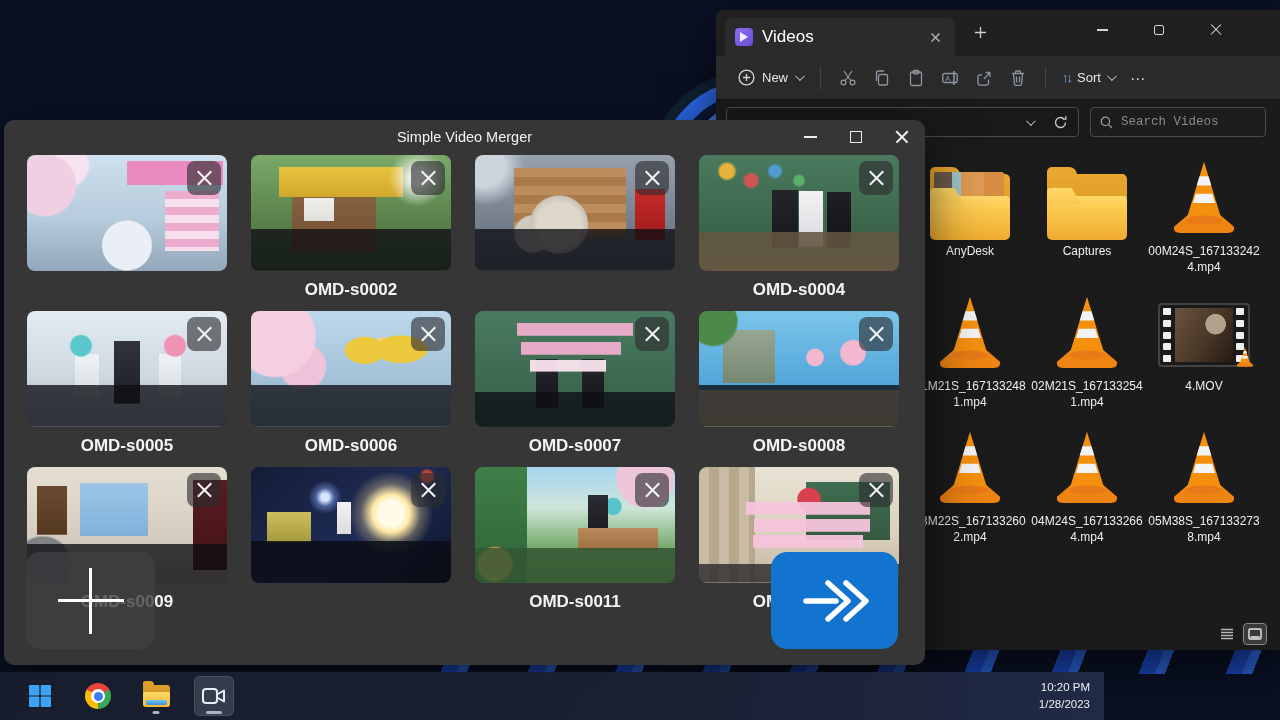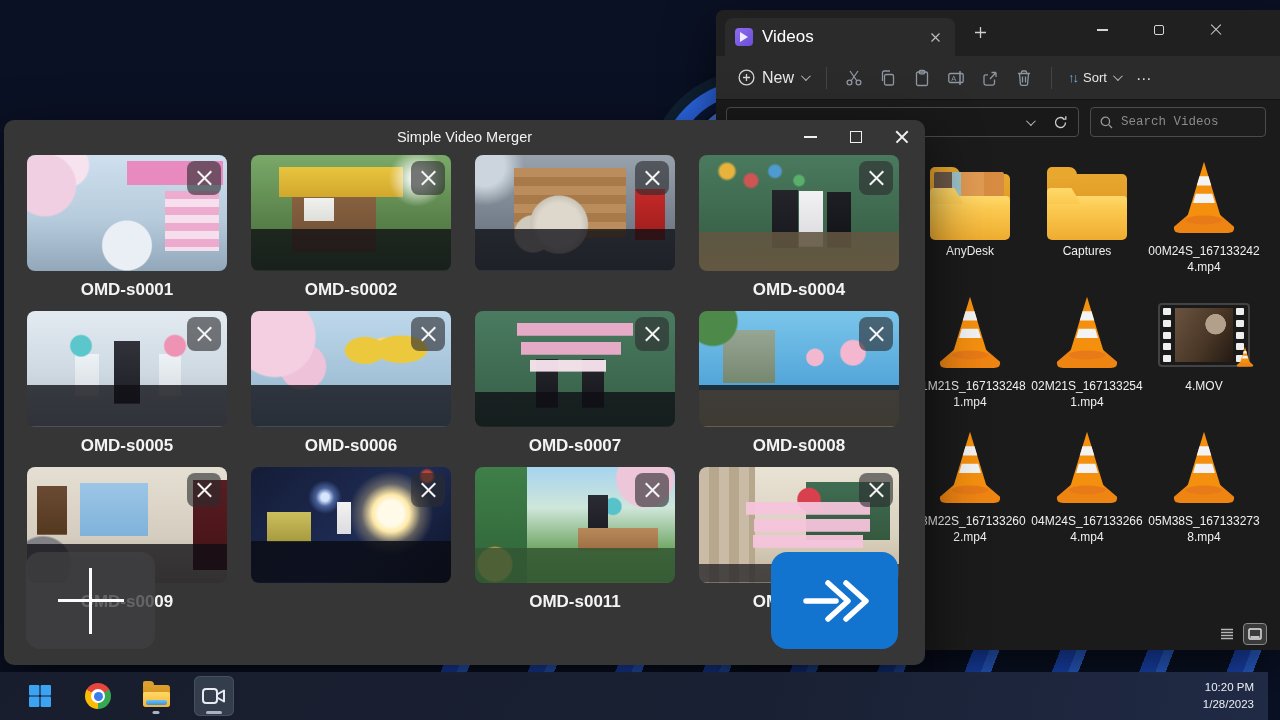--- a/index.html
+++ b/index.html
@@ -39,21 +39,21 @@
   .fx-controls { position:absolute; top:14px; right:58px; display:flex; gap:46px; align-items:center; }
   .fx-min { width:11px; height:1.5px; background:#d5d5d5; }
   .fx-max { width:10px; height:10px; border:1.3px solid #d5d5d5; border-radius:2px; }
   .fx-x { position:relative; width:12px; height:12px; }
   .fx-x::before,.fx-x::after { content:""; position:absolute; left:-1px; top:5px; width:14px; height:1.4px;
     background:#d5d5d5; }
   .fx-x::before { transform:rotate(45deg); } .fx-x::after { transform:rotate(-45deg); }
 
   .fx-toolbar { height:44px; background:#2b2b2b; display:flex; align-items:center; padding:0 14px;
     border-bottom:1px solid #141414; }
-  .fx-new { display:flex; align-items:center; gap:7px; font-size:16px; color:#e8e8e8; padding:6px 8px; }
+  .fx-new { display:flex; align-items:center; gap:7px; font-size:13px; color:#e8e8e8; padding:6px 8px; }
   .fx-sep { width:1px; height:22px; background:#444; margin:0 10px; }
   .fx-tool { width:34px; height:30px; display:flex; align-items:center; justify-content:center; }
   .fx-tool svg { stroke:#8d97a3; }
   .fx-sort { display:flex; align-items:center; gap:6px; font-size:13px; color:#e8e8e8; padding:6px 6px; }
   .fx-sort-arrows { color:#79aee4; font-size:13px; letter-spacing:-2px; }
   .fx-more { color:#d8d8d8; font-size:16px; letter-spacing:1px; padding:0 10px 6px 10px; }
   .chev { width:7px; height:7px; border-right:1.4px solid #b9b9b9; border-bottom:1.4px solid #b9b9b9;
     transform:rotate(45deg) translateY(-2px); display:inline-block; }
 
   .fx-addr-row { position:relative; height:44px; }
@@ -134,21 +134,21 @@
   .vm-label { text-align:center; margin-top:9px; font-size:17px; font-weight:600; color:#f4f4f4; }
 
   .vm-add { position:absolute; left:22px; top:432px; width:129px; height:97px; border-radius:14px;
     background:rgba(64,64,66,.8); display:flex; align-items:center; justify-content:center; }
   .vm-add::before,.vm-add::after { content:""; position:absolute; background:#fbfbfb; }
   .vm-add::before { width:66px; height:2.6px; } .vm-add::after { width:2.6px; height:66px; }
   .vm-merge { position:absolute; left:767px; top:432px; width:127px; height:97px; border-radius:16px;
     display:flex; align-items:center; justify-content:center; }
 
   
-  .taskbar { position:absolute; left:0; bottom:0; width:1268px; height:48px;
+  .taskbar { position:absolute; left:0; bottom:0; width:1104px; height:48px;
     background:linear-gradient(90deg, rgba(24,30,45,.97) 0%, rgba(26,33,52,.97) 60%, rgba(33,43,70,.97) 100%);
     display:flex; align-items:center; }
   .tb-icons { display:flex; align-items:center; gap:18px; margin-left:20px; }
   .tb-btn { position:relative; width:40px; height:40px; border-radius:6px; display:flex;
     align-items:center; justify-content:center; }
   .tb-btn.active { background:#333d4c; box-shadow:inset 0 0 0 1px #46515f; }
   .tb-pill { position:absolute; bottom:2px; left:50%; transform:translateX(-50%); height:3px;
     border-radius:2px; background:#aab3bf; }
   .pill-sm { width:7px; } .pill-lg { width:16px; }
   .chrome { width:26px; height:26px; border-radius:50%; position:relative;
@@ -420,21 +420,20 @@
       <span class="vm-max"></span>
       <span class="vm-x"></span>
     </div>
   </div>
 
   <div class="vm-grid">
     <div class="vm-item">
       <div class="vm-thumb" style="background: repeating-linear-gradient(180deg, rgba(240,170,206,0.95) 0 8px, rgba(250,224,238,0.95) 8px 16px) right 8px top 36px / 54px 60px no-repeat, linear-gradient(rgba(236,130,188,0.9), rgba(236,130,188,0.9)) right 4px top 6px / 96px 24px no-repeat, radial-gradient(circle at 9% 26%, #f1cfe3 0 15%, rgba(0,0,0,0) 16%), radial-gradient(circle at 20% 9%, #f7e3ef 0 11%, rgba(0,0,0,0) 12%), radial-gradient(circle at 50% 78%, #e9eff5 0 18%, rgba(0,0,0,0) 19%), linear-gradient(180deg, #cfe0ef 0%, #b6cbdc 55%, #92a7b9 100%);">
           <span class="vm-close"></span>
         </div>
-      <div class="vm-label">OMD-s0001</div>
     </div>
     <div class="vm-item">
       <div class="vm-thumb" style="background: linear-gradient(rgba(14,14,20,0.78), rgba(14,14,20,0.78)) left bottom / 100% 36% no-repeat, radial-gradient(circle at 83% 20%, rgba(255,255,255,0.85) 0 4%, rgba(255,255,255,0) 15%), linear-gradient(#f0f0ee, #dededa) 31% 46% / 15% 20% no-repeat, linear-gradient(#e7c43e, #d1a72c) 37% 14% / 62% 26% no-repeat, linear-gradient(#8a6543, #6e4c31) 35% 64% / 42% 54% no-repeat, linear-gradient(180deg, #7aa969 0%, #577f48 60%, #3f6136 100%);">
           <span class="vm-close"></span>
         </div>
       <div class="vm-label">OMD-s0002</div>
     </div>
     <div class="vm-item">
       <div class="vm-thumb" style="background: linear-gradient(rgba(14,14,20,0.78), rgba(14,14,20,0.78)) left bottom / 100% 36% no-repeat, radial-gradient(circle at 42% 60%, #ded7cc 0 16%, #cac3b7 21%, rgba(0,0,0,0) 22%), radial-gradient(circle at 29% 68%, #d0c9bd 0 11%, rgba(0,0,0,0) 12%), linear-gradient(#c62a28, #9c1d1c) 94% 52% / 15% 44% no-repeat, repeating-linear-gradient(180deg, #bb8d5c 0 9px, #a87a4a 9px 18px) 44% 28% / 56% 60% no-repeat, radial-gradient(circle at 5% 10%, #ccd5dd 0 9%, rgba(0,0,0,0) 18%), linear-gradient(180deg, #97a2ad 0%, #737e8a 60%, #5a646f 100%);">
           <span class="vm-close"></span>

